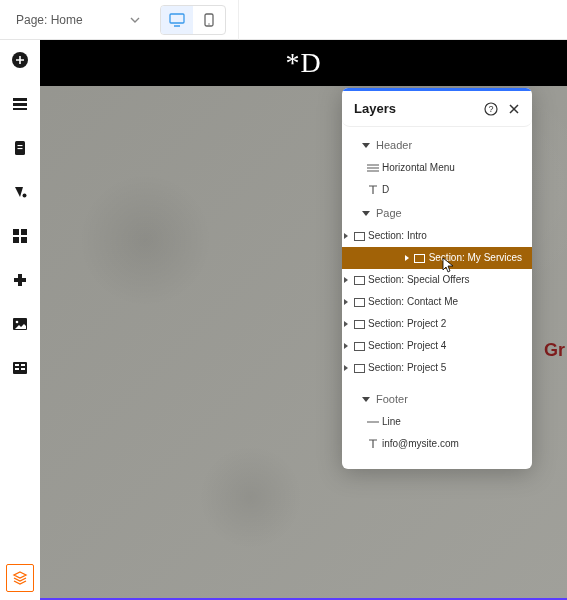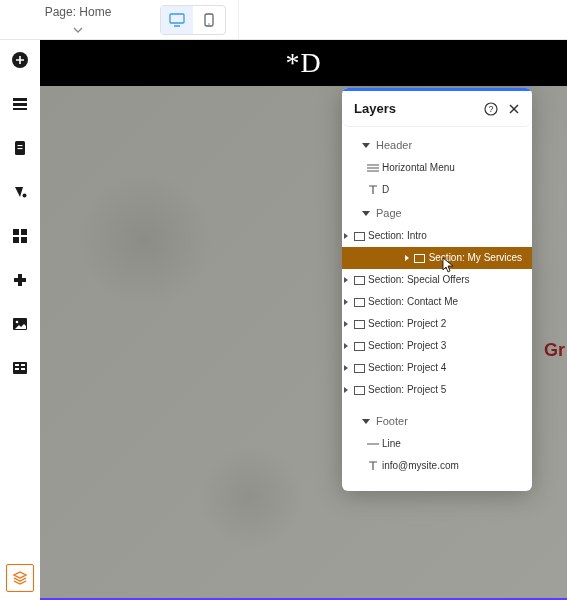--- a/index.html
+++ b/index.html
@@ -1,20 +1,20 @@
 <!DOCTYPE html>
 <html><head>
 <meta charset="utf-8">
 <style>
   * { box-sizing: border-box; margin: 0; padding: 0; }
   body { font-family: -apple-system, "Helvetica Neue", Arial, sans-serif; font-size: 13px; color: #333; background: #fff; width: 567px; height: 600px; overflow: hidden; position: relative; }
 
   
   .topbar { height: 40px; border-bottom: 1px solid #e5e5e5; display: flex; align-items: center; padding: 0 8px; }
-  .page-select { display: flex; align-items: center; gap: 6px; padding: 4px 8px; border-radius: 4px; cursor: pointer; min-width: 140px; justify-content: space-between; flex-direction: column; }
+  .page-select { display: flex; align-items: center; gap: 6px; padding: 4px 8px; border-radius: 4px; cursor: pointer; min-width: 140px; justify-content: space-between; }
   .page-select .label { color: #5a5a5a; font-size: 12px; }
   .page-select .chev { color: #888; }
   .device-toggle { margin-left: 12px; display: flex; border: 1px solid #e0e0e0; border-radius: 4px; overflow: hidden; }
   .device-btn { width: 32px; height: 28px; display: flex; align-items: center; justify-content: center; cursor: pointer; color: #666; }
   .device-btn.active { background: #eaf2ff; color: #3899ec; }
   .rule-v { width: 1px; height: 40px; background: #eee; margin-left: 12px; }
 
   
   .left-rail { position: absolute; left: 0; top: 40px; bottom: 0; width: 40px; background: #fff; display: flex; flex-direction: column; align-items: center; padding-top: 8px; gap: 20px; }
   .rail-icon { width: 24px; height: 24px; display: flex; align-items: center; justify-content: center; color: #1a1a1a; cursor: pointer; }
@@ -252,29 +252,20 @@
         </span>
       <span>Section: Project 2</span>
     </div>
     <div class="sub-item">
       <span class="sub-tri"></span>
       <span class="iconbox">
           <svg width="11" height="9" viewBox="0 0 11 9">
             <rect x="0.5" y="0.5" width="10" height="8" fill="none" stroke="currentColor" stroke-width="1"></rect>
           </svg>
         </span>
-      <span>Section: Project 3</span>
-    </div>
-    <div class="sub-item">
-      <span class="sub-tri"></span>
-      <span class="iconbox">
-          <svg width="11" height="9" viewBox="0 0 11 9">
-            <rect x="0.5" y="0.5" width="10" height="8" fill="none" stroke="currentColor" stroke-width="1"></rect>
-          </svg>
-        </span>
       <span>Section: Project 4</span>
     </div>
     <div class="sub-item">
       <span class="sub-tri"></span>
       <span class="iconbox">
           <svg width="11" height="9" viewBox="0 0 11 9">
             <rect x="0.5" y="0.5" width="10" height="8" fill="none" stroke="currentColor" stroke-width="1"></rect>
           </svg>
         </span>
       <span>Section: Project 5</span>

